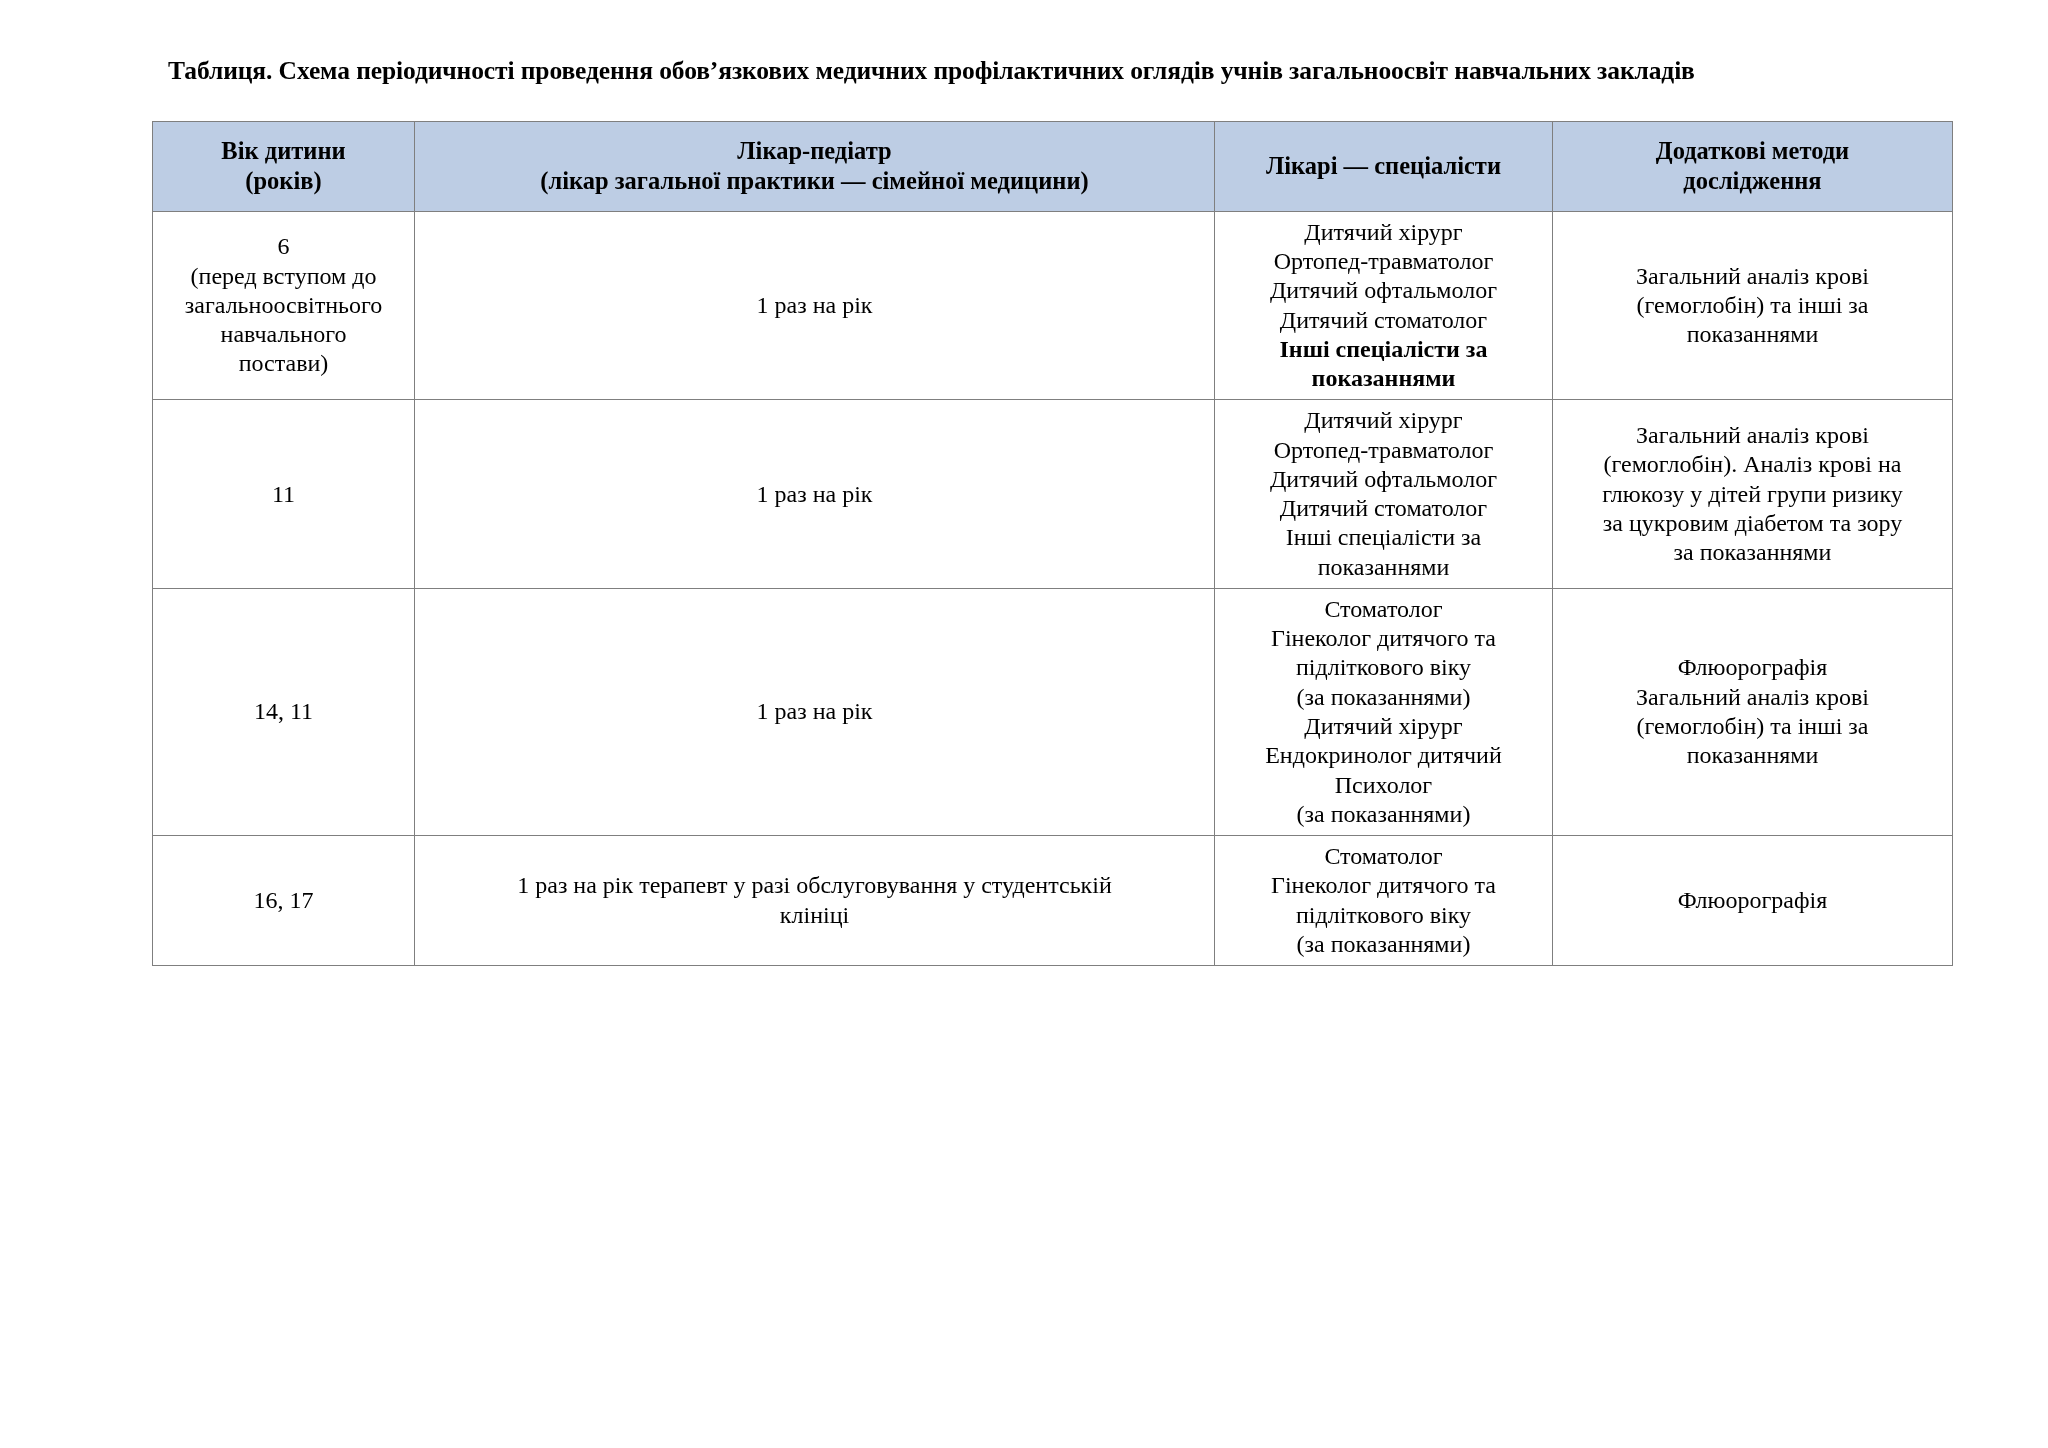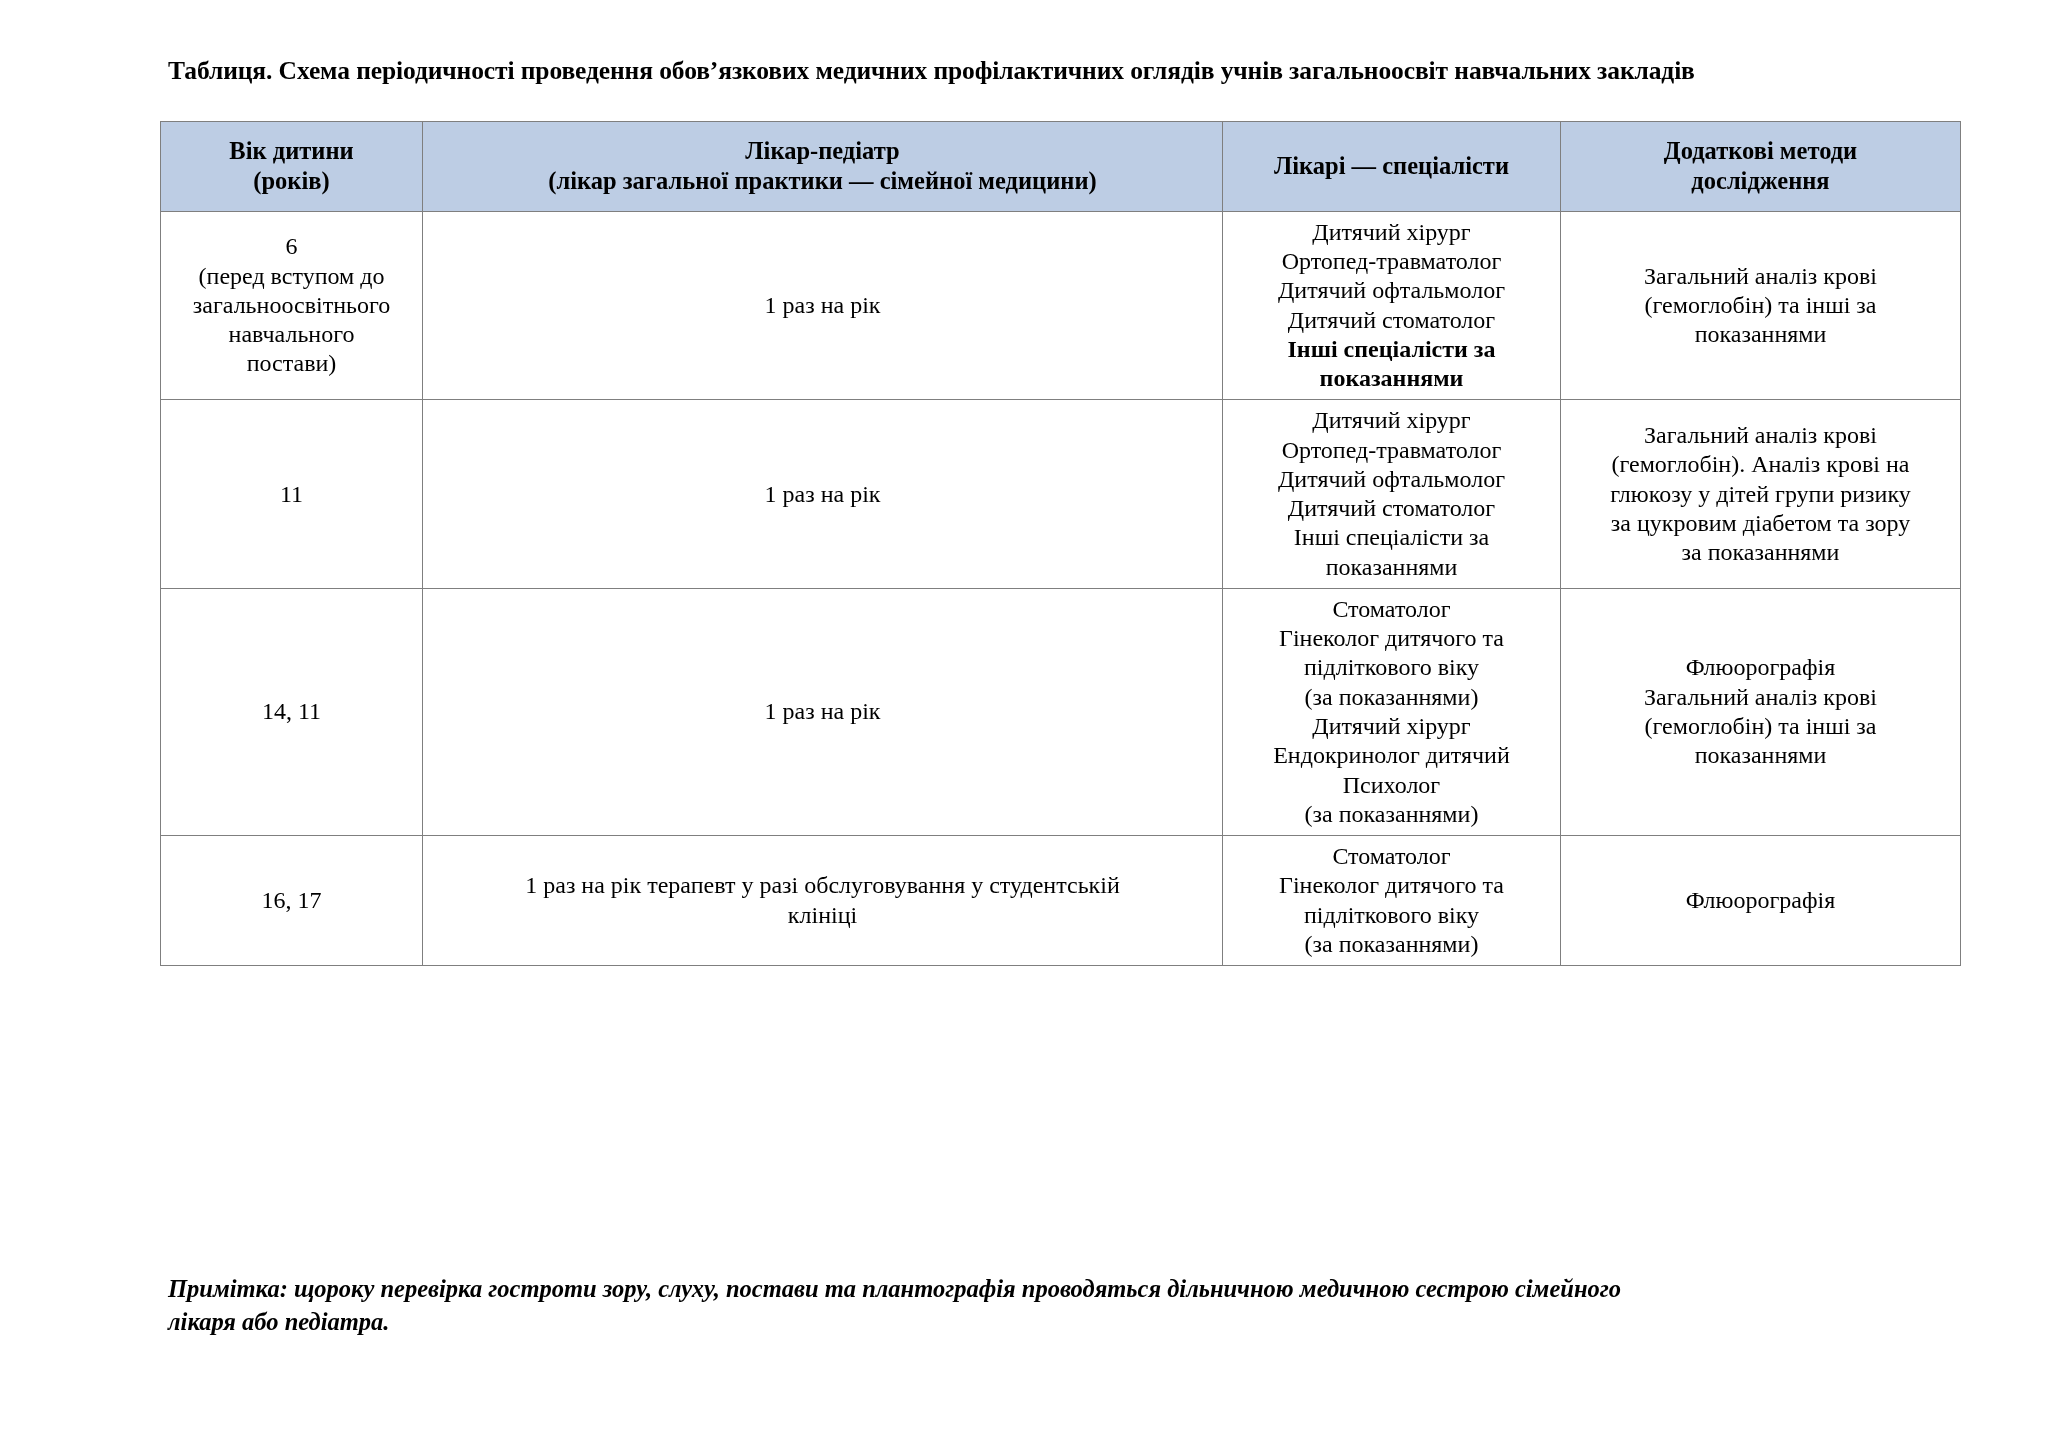--- a/index.html
+++ b/index.html
@@ -27,21 +27,21 @@
     top: 55px;
     width: 1790px;
     font-size: 25.5px;
     font-weight: bold;
     line-height: 1.25;
     letter-spacing: -0.1px;
     white-space: nowrap;
   }
   .table-wrap {
     position: absolute;
-    left: 160px;
+    left: 152px;
     top: 121px;
     width: 1800px;
   }
   table.sched {
     border-collapse: collapse;
     width: 1800px;
     table-layout: fixed;
   }
   table.sched th,
   table.sched td {
@@ -207,18 +207,14 @@
               <span class="ln">(за показаннями)</span>
             </td>
             <td class="extra-cell">
               <span class="ln">Флюорографія</span>
             </td>
           </tr>
         </tbody>
     </table>
   </div>
 
-  <div class="note">
-    <span class="note-line">Примітка: щороку перевірка гостроти зору, слуху, постави та плантографія проводяться дільничною медичною сестрою сімейного</span>
-    <span class="note-line">лікаря або педіатра.</span>
-  </div>
 
 </div>
 
 </body></html>

